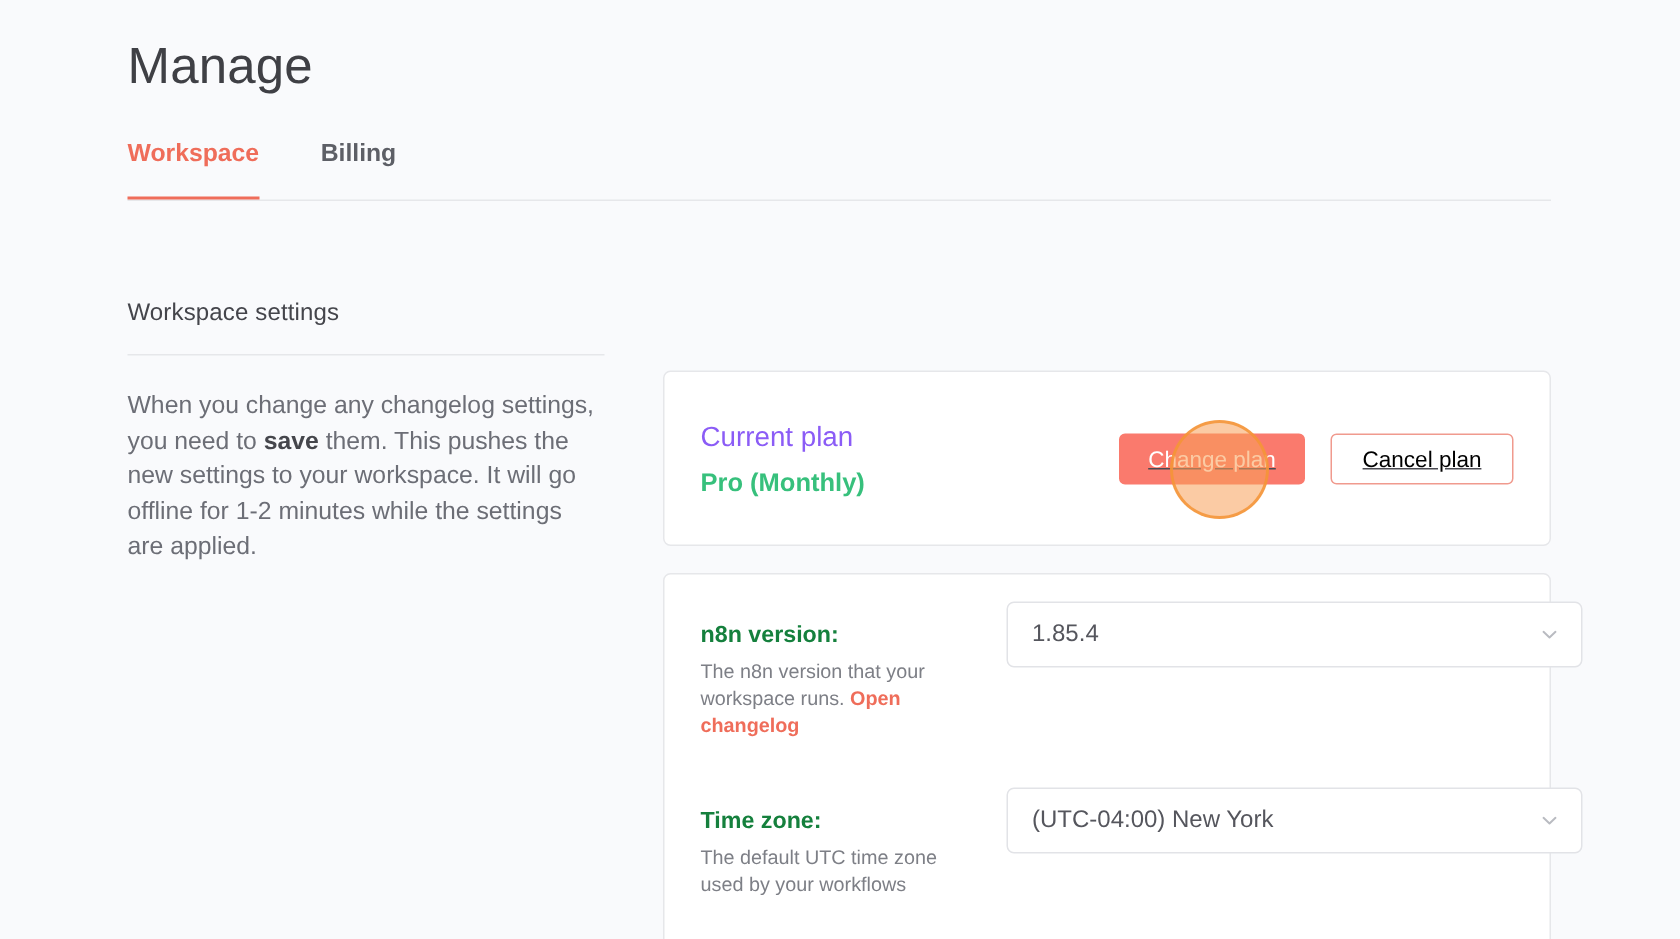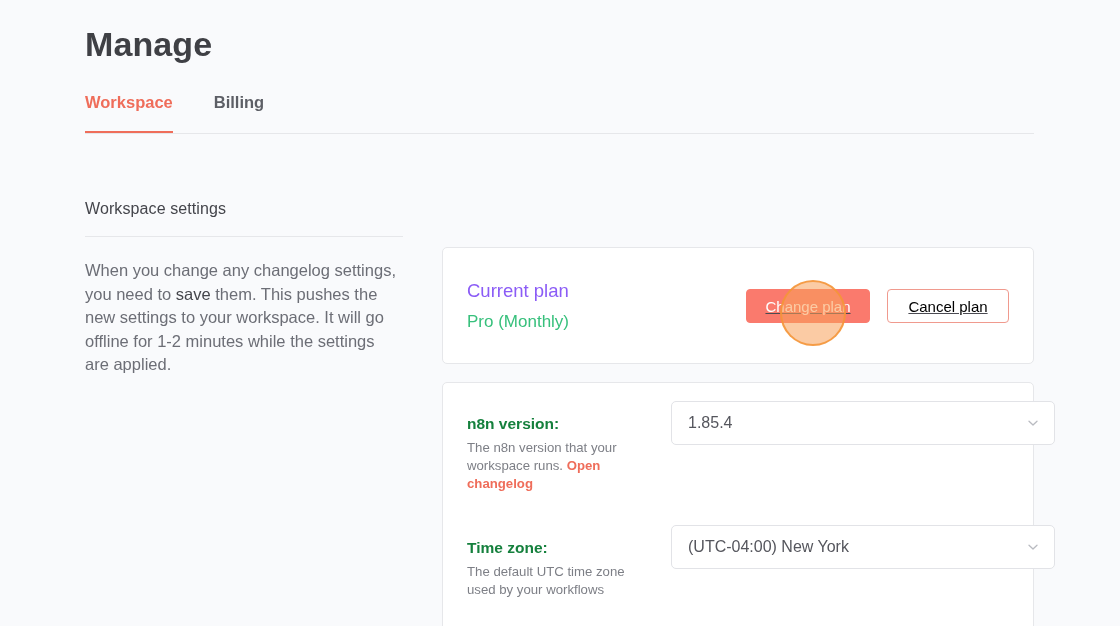--- a/index.html
+++ b/index.html
@@ -15,21 +15,21 @@
     -webkit-font-smoothing: antialiased;
   }
 
   .page { position: relative; width: 1120px; height: 626px; }
 
   
   .page-title {
     position: absolute;
     left: 85px; top: 22px;
     font-size: 34px;
-    font-weight: 700;
+    font-weight: 400;
     color: #3f4045;
     letter-spacing: 0.1px;
     line-height: 44px;
   }
 
   .tabs {
     position: absolute;
     left: 85px; top: 92px;
     width: 949px;
     height: 42px;
@@ -78,21 +78,21 @@
     background: #e6e7ea;
     width: 318px;
   }
   .section-desc {
     margin-top: 22px;
     font-size: 16.5px;
     line-height: 23.5px;
     color: #6c6e76;
     width: 316px;
   }
-  .section-desc b { font-weight: 400; color: #45464c; }
+  .section-desc b { font-weight: 700; color: #45464c; }
 
   
   .card {
     position: absolute;
     left: 442px;
     width: 592px;
     background: #ffffff;
     border: 1px solid #e6e7ea;
     border-radius: 5px;
   }
@@ -109,21 +109,21 @@
     position: absolute;
     left: 24px; top: 31px;
     font-size: 18.5px;
     color: #8b5cf6;
     line-height: 24px;
   }
   .plan-value {
     position: absolute;
     left: 24px; top: 63px;
     font-size: 17px;
-    font-weight: 400;
+    font-weight: 700;
     color: #37c07c;
     line-height: 22px;
   }
   .plan-actions {
     position: absolute;
     right: 24px; top: 41px;
     display: flex;
     gap: 17px;
     text-decoration: underline;
   }

